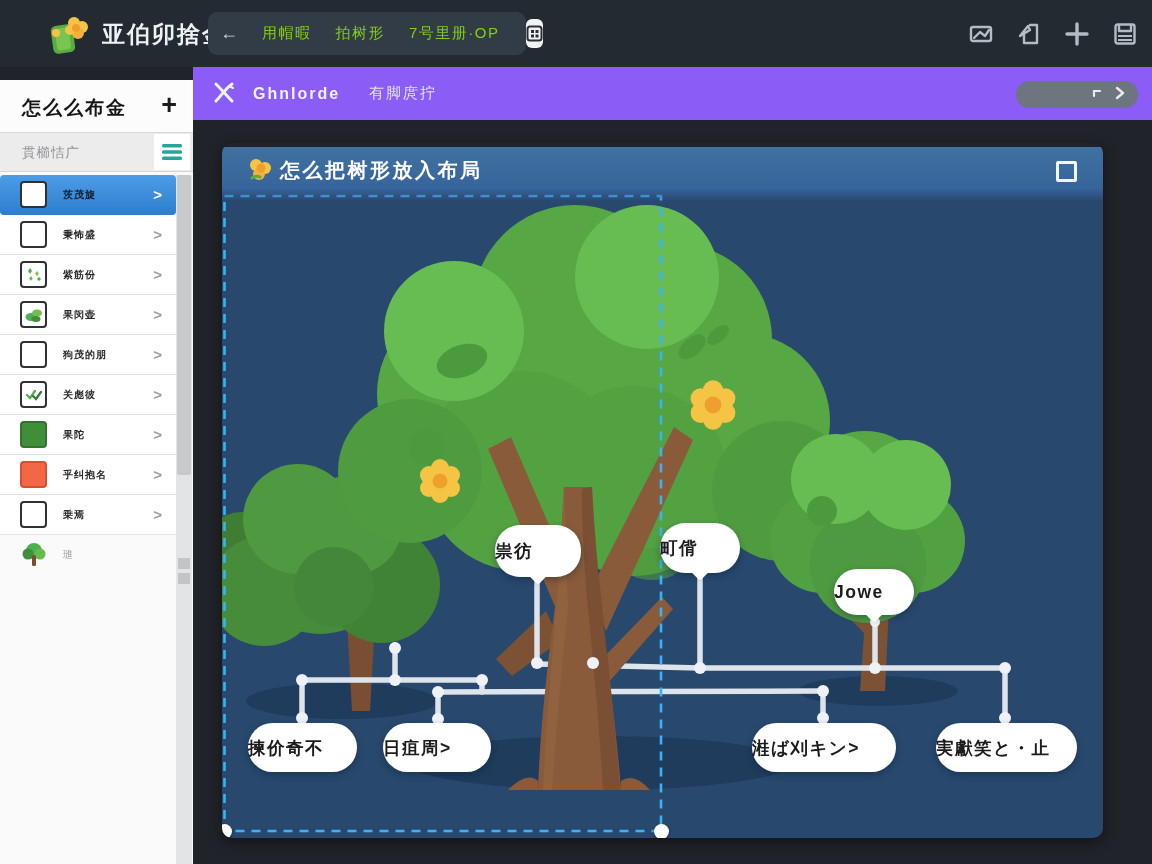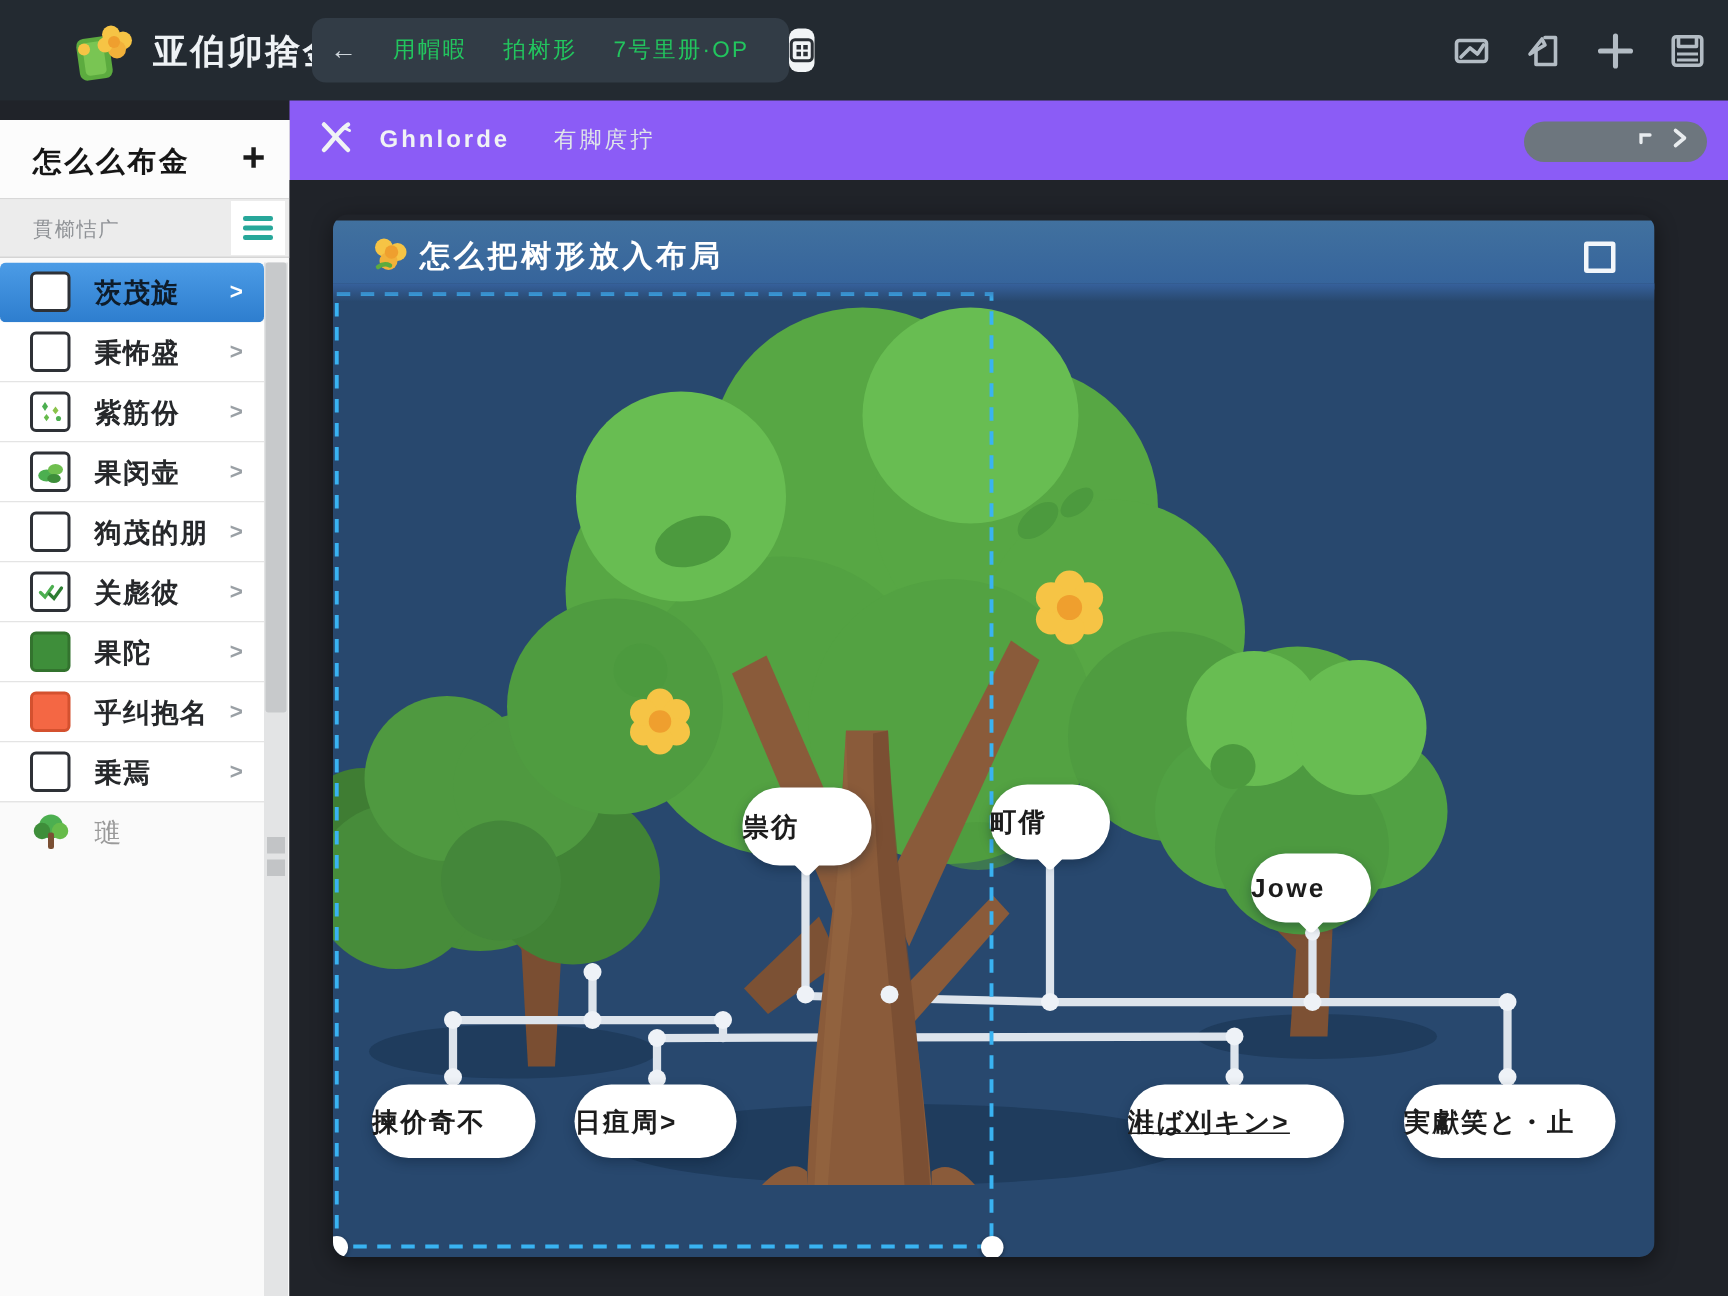--- a/index.html
+++ b/index.html
@@ -4,21 +4,21 @@
 <style>
   html,body{margin:0;padding:0;background:#15171a;font-family:"Liberation Sans","DejaVu Sans",sans-serif;}
   .app{position:relative;width:1152px;height:864px;overflow:hidden;background:#202329;}
 
   
   .topbar{position:absolute;left:0;top:0;width:1152px;height:67px;background:#232a31;}
   .logo-icon{position:absolute;left:44px;top:9px;width:50px;height:50px;}
   .logo-text{position:absolute;left:102px;top:19px;font-size:23px;font-weight:bold;color:#eef2f5;letter-spacing:2px;}
   .menupill{position:absolute;left:208px;top:12px;width:318px;height:43px;background:#323c46;border-radius:9px;display:flex;align-items:center;padding:0 12px;box-sizing:border-box;gap:24px;}
   .back-arrow{color:#cfd6dc;font-size:18px;font-weight:bold;}
-  .menu-item{font-size:15px;color:#22c55e;letter-spacing:1.5px;white-space:nowrap;}
+  .menu-item{font-size:15px;color:#84cc16;letter-spacing:1.5px;white-space:nowrap;}
   .grid-btn{width:29px;height:29px;background:#f1f4f6;border-radius:6px;display:flex;align-items:center;justify-content:center;margin-left:2px;}
   .top-actions{position:absolute;right:14px;top:0;height:67px;display:flex;align-items:center;gap:21px;}
   .ticon{width:27px;height:27px;display:flex;align-items:center;justify-content:center;}
 
   
   .toolbar2{position:absolute;left:193px;top:67px;width:959px;height:53px;background:#8b5cf6;}
   .tb2-left{position:absolute;left:19px;top:0;height:53px;display:flex;align-items:center;gap:17px;}
   .brand{font-size:16px;font-weight:bold;color:#f0f3f5;letter-spacing:2px;}
   .tb2-label{font-size:15px;color:#dfe5e9;letter-spacing:2px;margin-left:12px;}
   .nav-pill{position:absolute;right:14px;top:14px;width:122px;height:27px;border-radius:14px;background:#6d767e;display:flex;align-items:center;justify-content:flex-end;gap:10px;padding-right:12px;box-sizing:border-box;}
@@ -31,21 +31,21 @@
   .sb-sub{position:absolute;left:0;top:53px;width:193px;height:38px;background:#ececec;border-bottom:1px solid #d5d5d5;}
   .sb-filter{position:absolute;left:22px;top:11px;font-size:13.5px;color:#8f9296;letter-spacing:1px;}
   .menu-btn{position:absolute;right:3px;top:1px;width:36px;height:36px;background:#ffffff;display:flex;align-items:center;justify-content:center;}
   .sb-list{position:absolute;left:0;top:95px;width:176px;}
   .sb-row{position:relative;height:40px;border-bottom:1px solid #e4e4e4;background:#ffffff;display:flex;align-items:center;padding-left:17px;box-sizing:border-box;}
   .sb-row.selected{background:linear-gradient(#4c9ce6,#2e7ecf);border-radius:4px;border-bottom:1px solid #2e7ecf;}
   .sb-ic{width:33px;height:33px;flex:0 0 33px;display:flex;align-items:center;justify-content:center;}
   .sq{width:27px;height:27px;background:#fff;border:2.5px solid #2e3136;border-radius:4px;box-sizing:border-box;display:flex;align-items:center;justify-content:center;}
   .sq.fill-green{background:#3e8e3a;border-color:#33732e;}
   .sq.fill-orange{background:#f46744;border-color:#d4512f;}
-  .sb-label{margin-left:13px;font-size:18px;font-weight:bold;color:#26282b;letter-spacing:1px;}
+  .sb-label{margin-left:13px;font-size:10px;font-weight:bold;color:#26282b;letter-spacing:1px;}
   .sb-row.selected .sb-label{color:#0e1c2a;}
   .sb-chev{margin-left:auto;margin-right:14px;font-size:15px;font-weight:bold;color:#9aa0a5;}
   .sb-row.selected .sb-chev{color:#ffffff;}
   .sb-row.ghost{border-bottom:none;background:transparent;}
   .sb-row.ghost .sb-label{color:#9a9a9a;font-weight:normal;}
   .sb-scroll-track{position:absolute;left:176px;top:95px;width:16px;height:702px;background:#e3e4e5;}
   .sb-scroll-thumb{position:absolute;left:1px;top:0;width:14px;height:300px;background:#c7c9cb;border-radius:2px;}
   .sb-scroll-b1,.sb-scroll-b2{position:absolute;left:2px;width:12px;height:11px;background:#c2c4c6;}
   .sb-scroll-b1{top:383px;} .sb-scroll-b2{top:398px;}
 
@@ -423,21 +423,21 @@
         <div class="node" style="left:612px;top:380px;width:80px;height:46px;">
             <span>Jowe</span>
             <span class="tail"></span>
           </div>
         <div class="node" style="left:161px;top:534px;width:108px;height:49px;">
             <span>日疽周&gt;</span>
           </div>
         <div class="node" style="left:26px;top:534px;width:109px;height:49px;">
             <span>揀价奇不</span>
           </div>
-        <div class="node" style="left:530px;top:534px;width:144px;height:49px;text-decoration:underline;">
+        <div class="node" style="left:530px;top:534px;width:144px;height:49px;">
             <span>溎ば刈キン&gt;</span>
           </div>
         <div class="node" style="left:714px;top:534px;width:141px;height:49px;">
             <span>実獻笑と・止</span>
           </div>
 
         <div class="handle" style="left:-5px;top:635px;"></div>
         <div class="handle" style="left:432px;top:635px;"></div>
       </div>
     </div>

